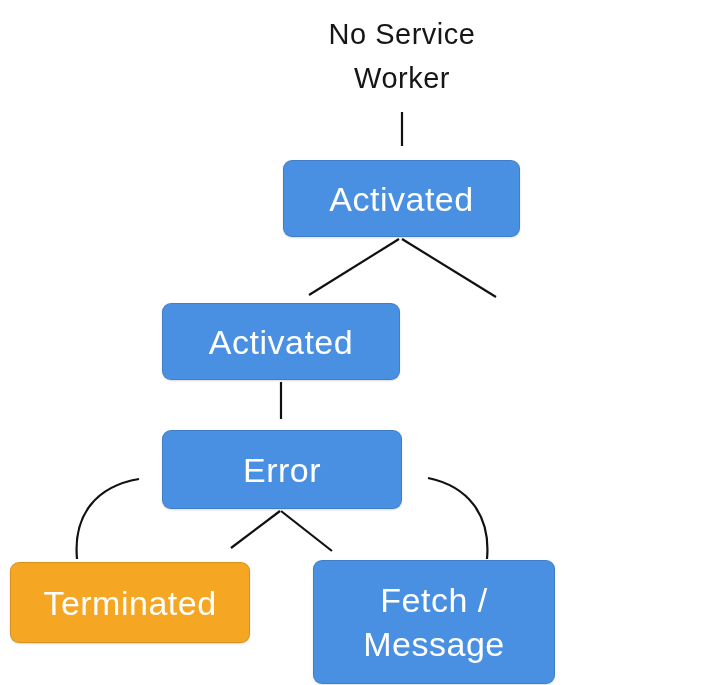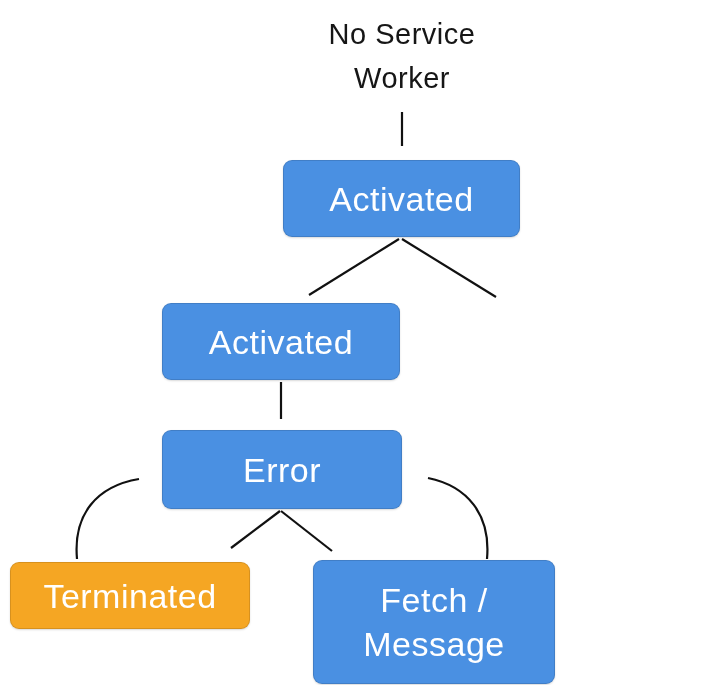--- a/index.html
+++ b/index.html
@@ -55,21 +55,21 @@
   }
   .node .node-label {
     display: block;
     max-width: 185px;
     line-height: 44px;
   }
   #node-installing   { left: 283px; top: 160px; width: 237px; height: 77px; }
   #node-activated    { left: 162px; top: 303px; width: 238px; height: 77px; }
   #node-error        { left: 455px; top: 303px; width: 237px; height: 78px; }
   #node-idle         { left: 162px; top: 430px; width: 240px; height: 79px; }
-  #node-terminated   { left: 10px;  top: 562px; width: 240px; height: 67px; }
+  #node-terminated   { left: 10px;  top: 562px; width: 240px; height: 81px; }
   #node-terminated .node-label { max-width: 220px; }
   #node-fetch-message{ left: 313px; top: 560px; width: 242px; height: 124px; }
 </style>
 </head>
 <body>
 
 <div class="canvas">
 
   <div class="start-label" style="color: rgb(22, 22, 22);">No Service Worker</div>
 

